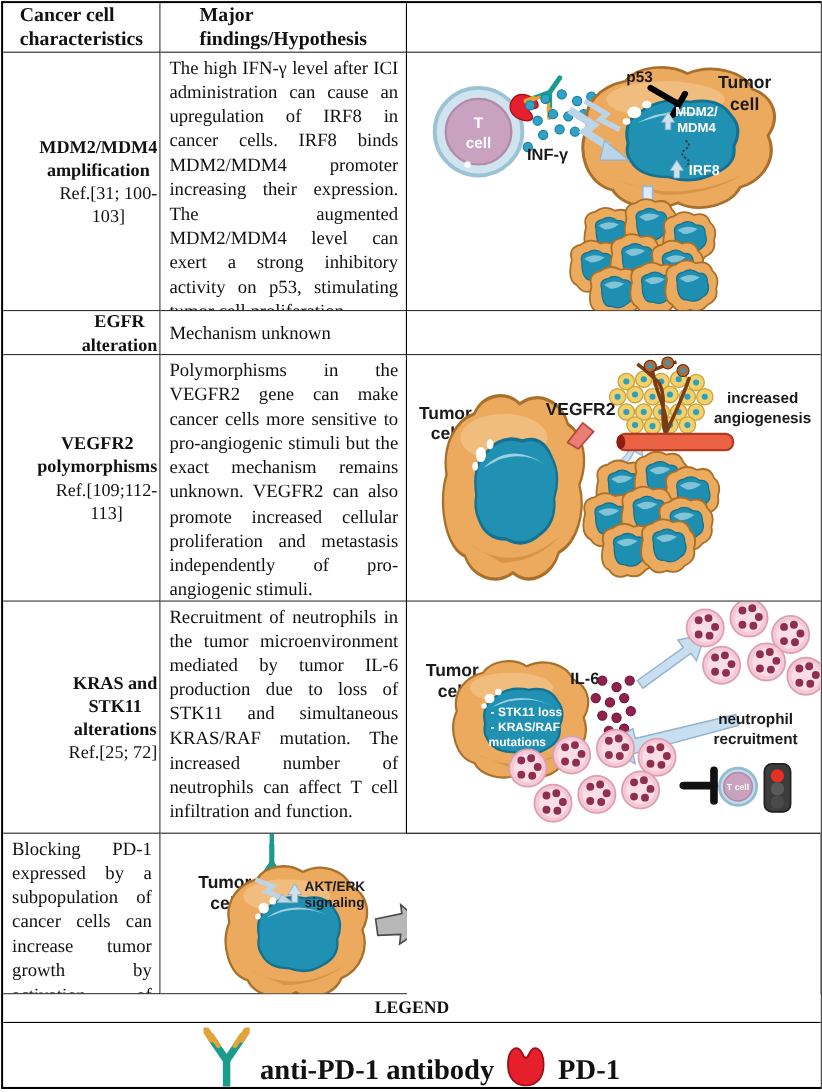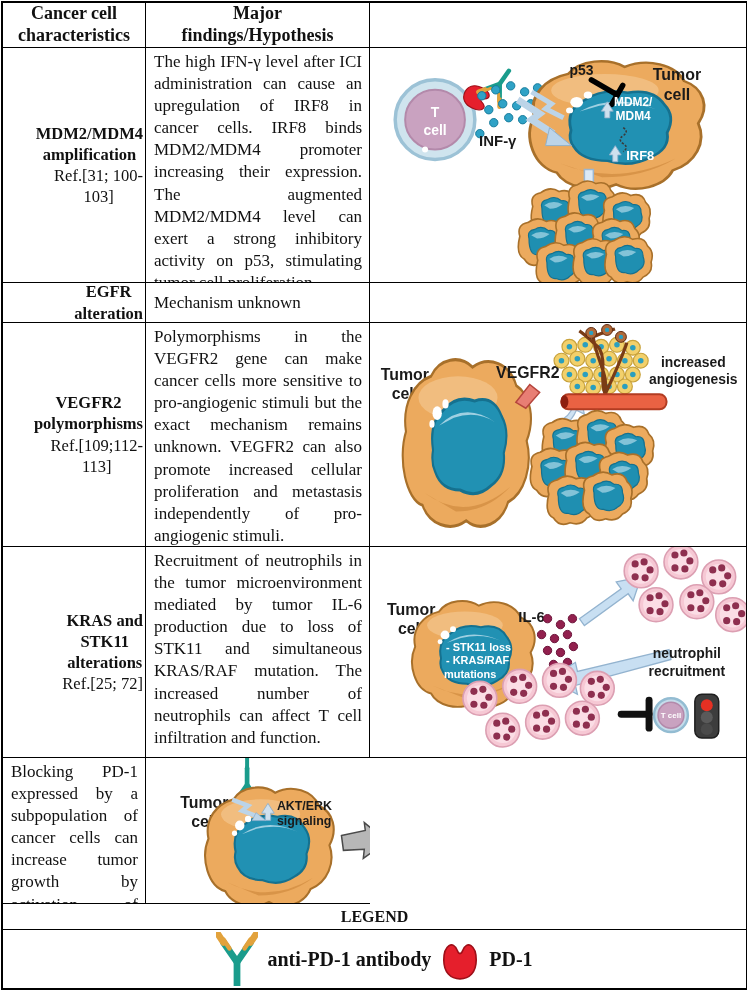--- a/index.html
+++ b/index.html
@@ -4,31 +4,31 @@
 <style>
   html,body{margin:0;padding:0;background:#fff;}
   body{width:747px;height:993px;position:relative;font-family:"Liberation Serif",serif;color:#111;}
   .tbl{position:absolute;top:1px;left:1px;width:743px;border:2px solid #000;
        display:grid;grid-template-columns:143px 224px 376px;
        grid-template-rows:45px 235px 40px 224px 211px 146px 26px 58px;background:#fff;}
   .c{border-right:1.5px solid #000;border-bottom:1.5px solid #000;box-sizing:border-box;overflow:hidden;background:#fff;}
   .lastcol{border-right:none;}
   .span{grid-column:1/-1;border-right:none;}
   .nobb{border-bottom:none;}
-  .hdr{display:flex;align-items:center;justify-content:center;text-align:center;
+  .hdr{display:flex;align-items:center;justify-content:center;
        font-weight:bold;font-size:18px;line-height:1.2;white-space:pre-line;}
   .name-cell{display:flex;flex-direction:column;justify-content:center;align-items:flex-end;
        text-align:center;font-size:16.5px;line-height:1.28;padding:2px;}
   .name{font-weight:bold;white-space:pre-line;}
   .ref{white-space:pre-line;}
   .find{font-size:17px;line-height:1.3;text-align:justify;padding:3px 7px 2px 8px;}
   .vcenter{display:flex;align-items:center;text-align:left;}
   .legend-title{display:flex;align-items:center;justify-content:center;font-weight:bold;font-size:16px;}
-  .legend-row{display:flex;align-items:center;justify-content:center;gap:9px;
-       font-weight:bold;font-size:20px;}
+  .legend-row{display:flex;align-items:flex-end;justify-content:center;gap:9px;
+       font-weight:bold;font-size:26px;}
   .illu{padding:0;}
   svg{display:block;}
   svg text{font-family:"Liberation Sans",sans-serif;}
   .lblB{font-weight:bold;fill:#1a1a1a;}
   .lblW{font-weight:bold;fill:#ffffff;}
 </style>
 </head>
 <body>
 
 <svg width="0" height="0" style="position:absolute" aria-hidden="true">

